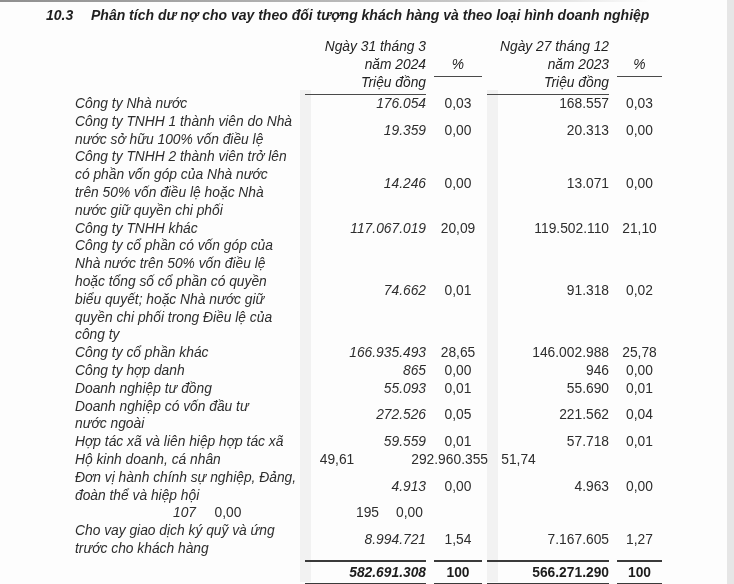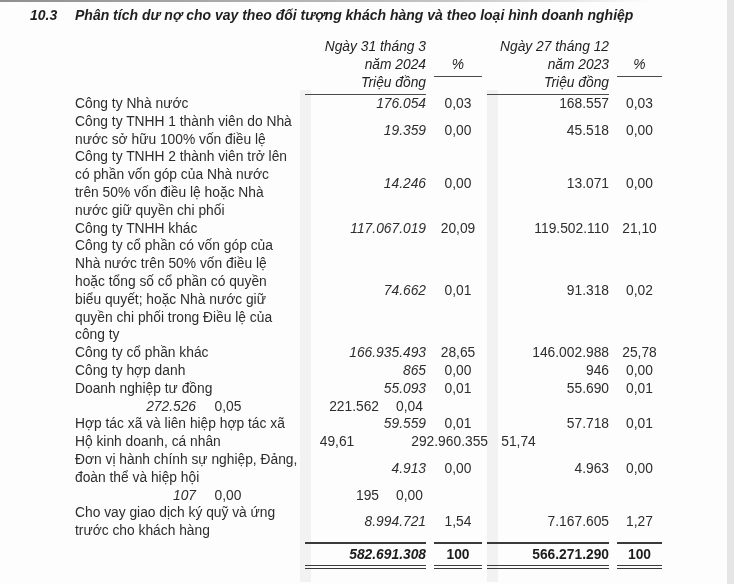--- a/index.html
+++ b/index.html
@@ -34,30 +34,30 @@
   .scan-shadow-2 { left: 487px; }
 
   .heading {
     position: absolute; top: 6px; left: 0;
     display: flex;
     font-weight: bold; font-style: italic;
     font-size: 14px; line-height: 19px;
     color: #1f1f1f;
     white-space: nowrap;
   }
-  .heading .sec-num { margin-left: 30px; width: 45px; }
+  .heading .sec-num { margin-left: 46px; width: 45px; }
   .heading .sec-title { }
 
   .table {
     position: absolute; top: 38px; left: 75px;
     width: 593px;
     font-size: 13.8px;
   }
   .row { display: flex; align-items: center; line-height: 17.8px; }
-  .c-label { width: 230px; }
+  .c-label { width: 230px; font-style: italic; }
   .c-label .txt { white-space: pre-line; width: max-content; max-width: 255px; }
   .c-val  { width: 121px; text-align: right; font-style: italic; }
   .c-pct  { width: 48px;  text-align: center; margin-left: 8px; }
   .c-val2 { width: 122px; text-align: right;  margin-left: 5px; }
   .c-pct2 { width: 45px;  text-align: center; margin-left: 8px; }
 
   .thead { line-height: 18px; }
   .thead .hdr {
     font-style: italic;
     border-bottom: 1.5px solid #4a4a4a;
@@ -110,21 +110,21 @@
     <div class="c-pct p1">0,03</div>
     <div class="c-val2 v2">168.557</div>
     <div class="c-pct2 p2">0,03</div>
   </div>
 
   <div class="row">
     <div class="c-label"><span class="txt">Công ty TNHH 1 thành viên do Nhà
 nước sở hữu 100% vốn điều lệ</span></div>
     <div class="c-val v1">19.359</div>
     <div class="c-pct p1">0,00</div>
-    <div class="c-val2 v2">45.518</div>
+    <div class="c-val2 v2">20.313</div>
     <div class="c-pct2 p2">0,00</div>
   </div>
 
   <div class="row">
     <div class="c-label"><span class="txt">Công ty TNHH 2 thành viên trở lên
 có phần vốn góp của Nhà nước
 trên 50% vốn điều lệ hoặc Nhà
 nước giữ quyền chi phối</span></div>
     <div class="c-val v1">14.246</div>
     <div class="c-pct p1">0,00</div>
@@ -171,20 +171,22 @@
 
   <div class="row">
     <div class="c-label"><span class="txt">Doanh nghiệp tư đồng</span></div>
     <div class="c-val v1">55.093</div>
     <div class="c-pct p1">0,01</div>
     <div class="c-val2 v2">55.690</div>
     <div class="c-pct2 p2">0,01</div>
   </div>
 
   <div class="row">
+    <div class="c-label"><span class="txt">Doanh nghiệp có vốn đầu tư
+nước ngoài</span></div>
     <div class="c-val v1">272.526</div>
     <div class="c-pct p1">0,05</div>
     <div class="c-val2 v2">221.562</div>
     <div class="c-pct2 p2">0,04</div>
   </div>
 
   <div class="row">
     <div class="c-label"><span class="txt">Hợp tác xã và liên hiệp hợp tác xã</span></div>
     <div class="c-val v1">59.559</div>
     <div class="c-pct p1">0,01</div>

